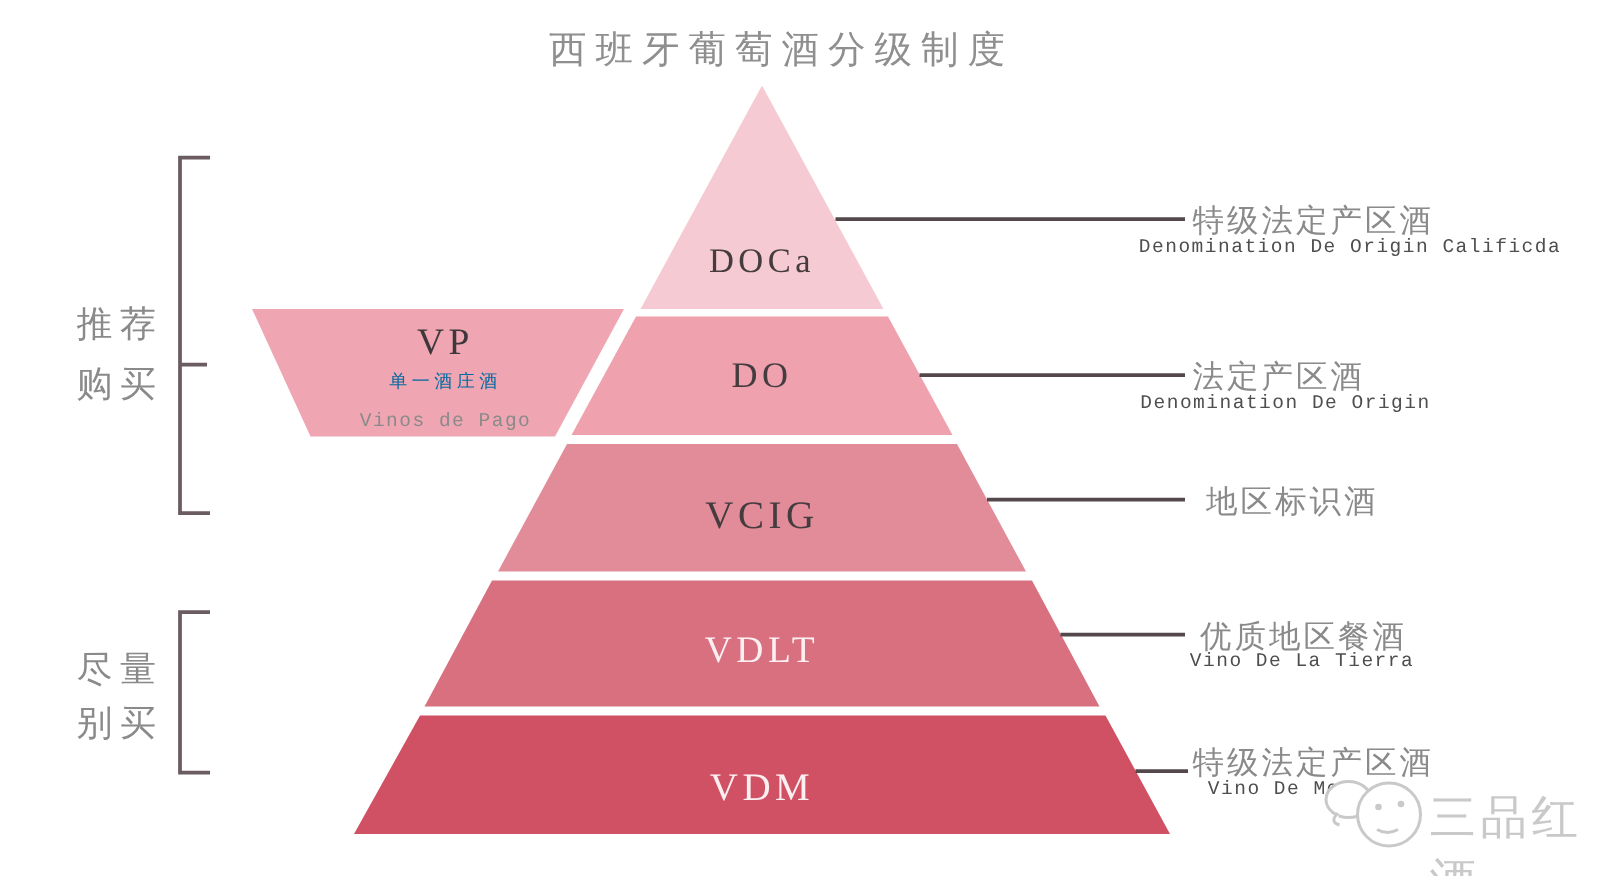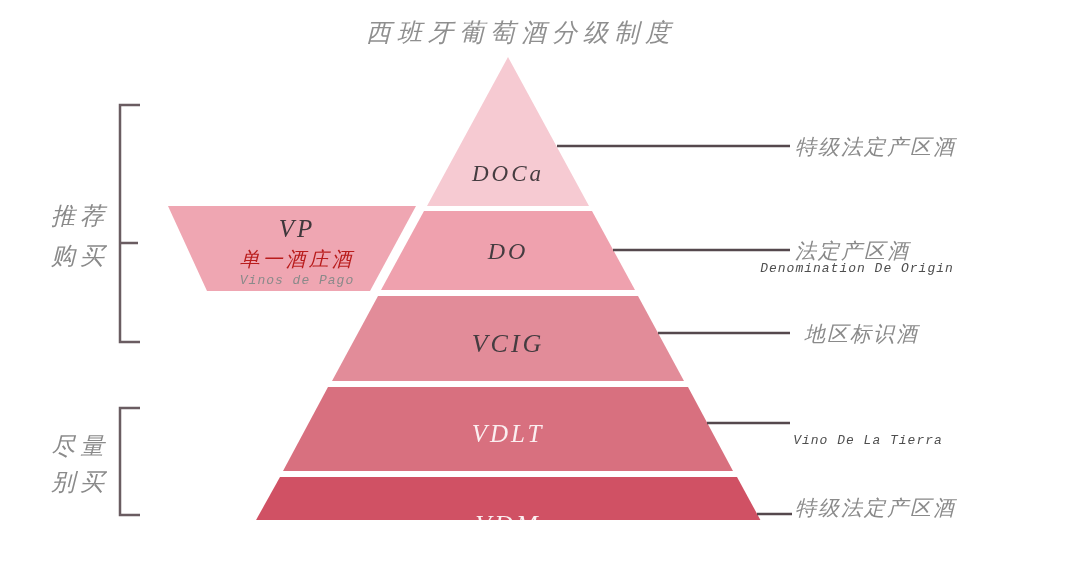--- a/index.html
+++ b/index.html
@@ -1,34 +1,34 @@
 <!DOCTYPE html>
 <html><head>
 <meta charset="utf-8">
 <style>
   html,body{margin:0;padding:0;background:#ffffff;}
   #stage{
-    position:relative;width:1080px;height:520px;background:#ffffff;
-    overflow:hidden;font-family:"Liberation Sans",sans-serif;font-style:italic;
+    position:relative;width:1080px;height:584px;background:#ffffff;
+    overflow:hidden;font-family:"Liberation Sans",sans-serif;
   }
   .abs{position:absolute;}
   .ctr{transform:translateX(-50%);white-space:nowrap;}
   #title{
     top:16px;left:521px;font-size:25px;letter-spacing:6px;color:#8f8f8f;
   }
   .lvl-label{
     font-family:"Liberation Serif","DejaVu Serif",serif;
     letter-spacing:3px;color:#453c40;
   }
   .lvl-label.light{color:#fbeff1;}
   .flag-code{
     font-family:"Liberation Serif","DejaVu Serif",serif;
     font-size:25px;letter-spacing:3px;color:#3f373b;
   }
-  .flag-zh{font-size:20px;letter-spacing:3px;color:#b91c1c;}
+  .flag-zh{font-size:12px;letter-spacing:3px;color:#0369a1;}
   .flag-en{font-family:"Liberation Mono","DejaVu Sans Mono",monospace;
     font-size:13px;letter-spacing:1px;color:#8a8a8a;}
   .ann-zh{font-size:21px;letter-spacing:2px;color:#8a8a8a;white-space:nowrap;}
   .ann-en{font-family:"Liberation Mono","DejaVu Sans Mono",monospace;
     font-size:13px;letter-spacing:1px;color:#4e4e4e;white-space:nowrap;}
   .side-zh{font-size:24px;letter-spacing:5px;color:#8a8a8a;white-space:nowrap;}
   #wm-text{
     top:524px;left:953px;font-size:31px;letter-spacing:3px;color:#c9c9c9;
   }
   svg{display:block;}
@@ -69,26 +69,28 @@
   <div class="abs ctr lvl-label" style="left:508px;top:238px;font-size:24px;">DO</div>
   <div class="abs ctr lvl-label" style="left:508px;top:329px;font-size:26px;">VCIG</div>
   <div class="abs ctr lvl-label light" style="left:508px;top:420px;font-size:25px;">VDLT</div>
   <div class="abs ctr lvl-label light" style="left:508px;top:510px;font-size:26px;">VDM</div>
 
   <div class="abs ctr flag-code" style="left:297px;top:215px;">VP</div>
   <div class="abs ctr flag-zh" style="left:297px;top:246px;">单一酒庄酒</div>
   <div class="abs ctr flag-en" style="left:297px;top:273px;">Vinos de Pago</div>
 
   <div class="abs ann-zh" style="left:795px;top:133px;">特级法定产区酒</div>
+  <div class="abs ctr ann-en" style="left:900px;top:157px;">Denomination De Origin Calificda</div>
 
   <div class="abs ann-zh" style="left:795px;top:237px;">法定产区酒</div>
   <div class="abs ctr ann-en" style="left:857px;top:261px;">Denomination De Origin</div>
 
   <div class="abs ann-zh" style="left:804px;top:320px;">地区标识酒</div>
 
+  <div class="abs ann-zh" style="left:800px;top:410px;">优质地区餐酒</div>
   <div class="abs ctr ann-en" style="left:868px;top:433px;">Vino De La Tierra</div>
 
   <div class="abs ann-zh" style="left:795px;top:494px;">特级法定产区酒</div>
   <div class="abs ctr ann-en" style="left:858px;top:518px;">Vino De Mesa</div>
 
   <svg class="abs" style="left:878px;top:512px;z-index:5;" width="80" height="60" viewBox="0 0 80 60">
     <ellipse cx="21" cy="21" rx="15" ry="12" fill="#ffffff" stroke-width="2" stroke="#c9c9c9"></ellipse>
     <path d="M14,30 q-6,6 1,8" fill="#ffffff" stroke-width="2" stroke="#c9c9c9"></path>
     <circle cx="48" cy="31" r="21" fill="#ffffff" stroke-width="2" stroke="#c9c9c9"></circle>
     <circle cx="41" cy="26" r="2.2" fill="#c9c9c9"></circle>

